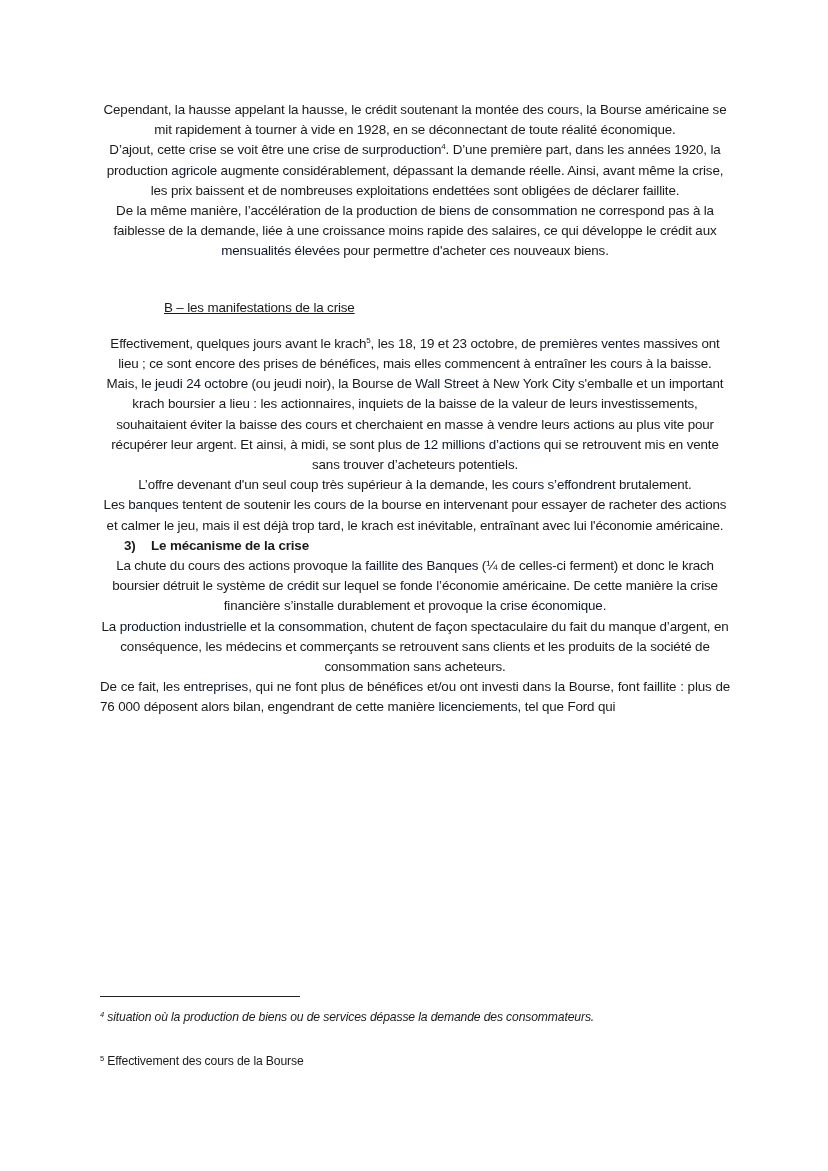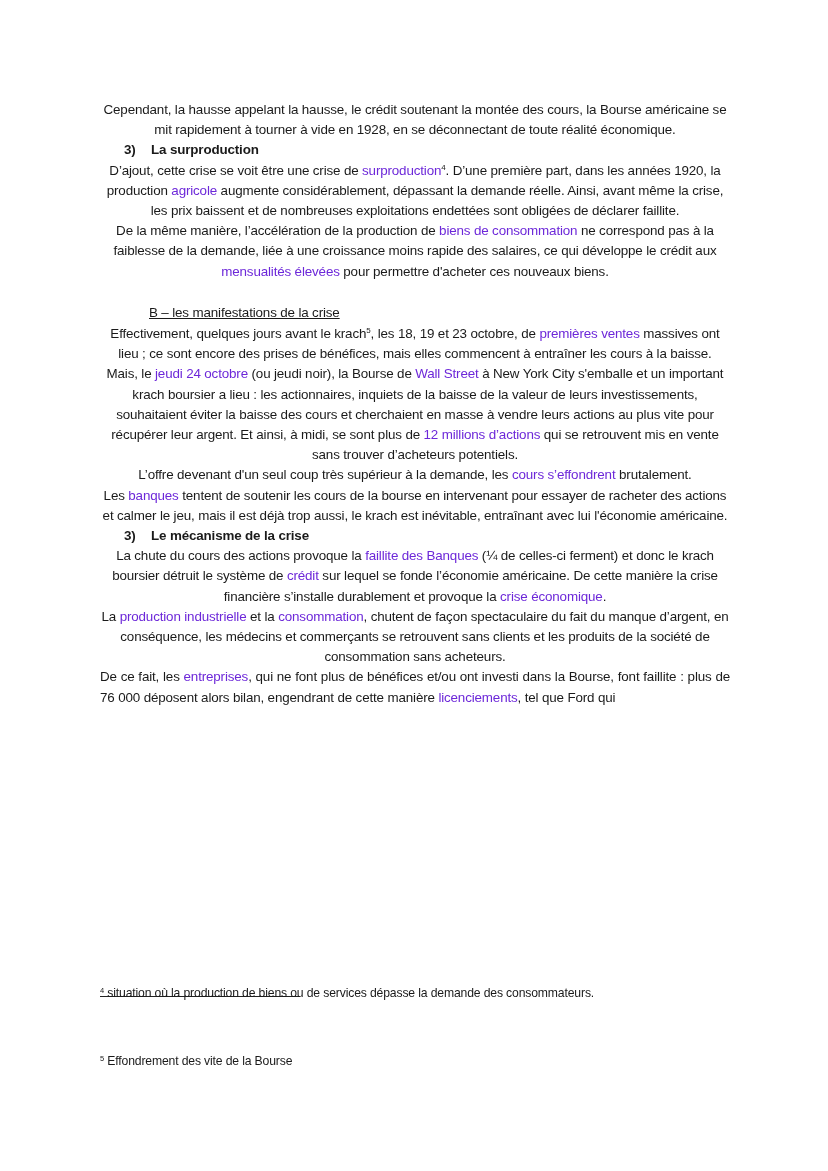--- a/index.html
+++ b/index.html
@@ -5,65 +5,64 @@
   html, body { margin: 0; padding: 0; background: #ffffff; }
   body { width: 828px; height: 1171px; position: relative; overflow: hidden; }
   .page {
     position: absolute; left: 100px; top: 100px; width: 630px;
     font-family: "Liberation Sans", sans-serif;
     font-size: 13.4px; line-height: 20.2px; color: #1a1a1a;
     letter-spacing: -0.15px;
   }
   .p { margin: 0; text-align: center; }
   .justify { text-align: justify; }
-  .r { color: #6d28d9; }
+  .r { color: #0f172a; }
   .h { font-weight: bold; margin: 0; padding-left: 24px; }
   .h .num { display: inline-block; width: 27px; }
-  .sub { margin: 1px; padding-left: 48px; text-decoration: underline; }
+  .sub { margin: 16px; padding-left: 48px; text-decoration: underline; }
   .gap { height: 20px; }
   sup { font-size: 8px; line-height: 0; vertical-align: 5px; }
   .fn-rule { position: absolute; left: 100px; top: 996px; width: 200px; height: 0; border-top: 1.5px solid #222; }
   .fn { position: absolute; left: 100px; font-family: "Liberation Sans", sans-serif; font-size: 12.2px; color: #1a1a1a; letter-spacing: -0.15px; }
   .fn sup { font-size: 7.5px; vertical-align: 4px; }
 </style>
 </head>
 <body>
 
 <div class="page">
   <p class="p">Cependant, la hausse appelant la hausse, le crédit soutenant la montée des cours, la Bourse américaine se mit rapidement à tourner à vide en 1928, en se déconnectant de toute réalité économique.</p>
 
-  <p class="h"><span class="num">3)</span><span>La surproduction</span></p>
 
   <p class="p"><span>D’ajout, cette crise se voit être une crise de </span><span class="r">surproduction</span><sup>4</sup><span>. D’une première part, dans les années 1920, la production </span><span class="r">agricole</span><span> augmente considérablement, dépassant la demande réelle. Ainsi, avant même la crise, les prix baissent et de nombreuses exploitations endettées sont obligées de déclarer faillite.</span></p>
 
   <p class="p"><span>De la même manière, l’accélération de la production de </span><span class="r">biens de consommation</span><span> ne correspond pas à la faiblesse de la demande, liée à une croissance moins rapide des salaires, ce qui développe le crédit aux </span><span class="r">mensualités élevées</span><span> pour permettre d'acheter ces nouveaux biens.</span></p>
 
   <div class="gap"></div>
 
   <p class="sub">B – les manifestations de la crise</p>
 
 
 
   <p class="p"><span>Effectivement, quelques jours avant le krach</span><sup>5</sup><span>, les 18, 19 et 23 octobre, de </span><span class="r">premières ventes</span><span> massives ont lieu ; ce sont encore des prises de bénéfices, mais elles commencent à entraîner les cours à la baisse.</span></p>
 
   <p class="p"><span>Mais, le </span><span class="r">jeudi 24 octobre</span><span> (ou jeudi noir), la Bourse de </span><span class="r">Wall Street</span><span> à New York City s'emballe et un important krach boursier a lieu : les actionnaires, inquiets de la baisse de la valeur de leurs investissements, souhaitaient éviter la baisse des cours et cherchaient en masse à vendre leurs actions au plus vite pour récupérer leur argent. Et ainsi, à midi, se sont plus de </span><span class="r">12 millions d’actions</span><span> qui se retrouvent mis en vente sans trouver d’acheteurs potentiels.</span></p>
 
   <p class="p"><span>L’offre devenant d'un seul coup très supérieur à la demande, les </span><span class="r">cours s’effondrent</span><span> brutalement.</span></p>
 
 
-  <p class="p"><span>Les </span><span class="r">banques</span><span> tentent de soutenir les cours de la bourse en intervenant pour essayer de racheter des actions et calmer le jeu, mais il est déjà trop aussi, le krach est inévitable, entraînant avec lui l'économie américaine.</span></p>
+  <p class="p"><span>Les </span><span class="r">banques</span><span> tentent de soutenir les cours de la bourse en intervenant pour essayer de racheter des actions et calmer le jeu, mais il est déjà trop tard, le krach est inévitable, entraînant avec lui l'économie américaine.</span></p>
 
 
   <p class="h"><span class="num">3)</span><span>Le mécanisme de la crise</span></p>
 
   <p class="p"><span>La chute du cours des actions provoque la </span><span class="r">faillite des Banques</span><span> (¼ de celles-ci ferment) et donc le krach boursier détruit le système de </span><span class="r">crédit</span><span> sur lequel se fonde l’économie américaine. De cette manière la crise financière s’installe durablement et provoque la </span><span class="r">crise économique</span><span>.</span></p>
 
   <p class="p"><span>La </span><span class="r">production industrielle</span><span> et la </span><span class="r">consommation</span><span>, chutent de façon spectaculaire du fait du manque d’argent, en conséquence, les médecins et commerçants se retrouvent sans clients et les produits de la société de consommation sans acheteurs.</span></p>
 
 
   <p class="p justify"><span>De ce fait, les </span><span class="r">entreprises</span><span>, qui ne font plus de bénéfices et/ou ont investi dans la Bourse, font faillite : plus de 76 000 déposent alors bilan, engendrant de cette manière </span><span class="r">licenciements</span><span>, tel que Ford qui</span></p>
 </div>
 
 <div class="fn-rule"></div>
 
-<div class="fn" style="top:986px;"><sup>4</sup><span> situation où la production de biens ou de services dépasse la demande des consommateurs.</span></div>
+<div class="fn" style="top:1010px;font-style:italic;"><sup>4</sup><span> situation où la production de biens ou de services dépasse la demande des consommateurs.</span></div>
 
-<div class="fn" style="top:1054px;"><sup>5</sup><span> Effondrement des vite de la Bourse</span></div>
+<div class="fn" style="top:1054px;"><sup>5</sup><span> Effectivement des cours de la Bourse</span></div>
 
 </body></html>

